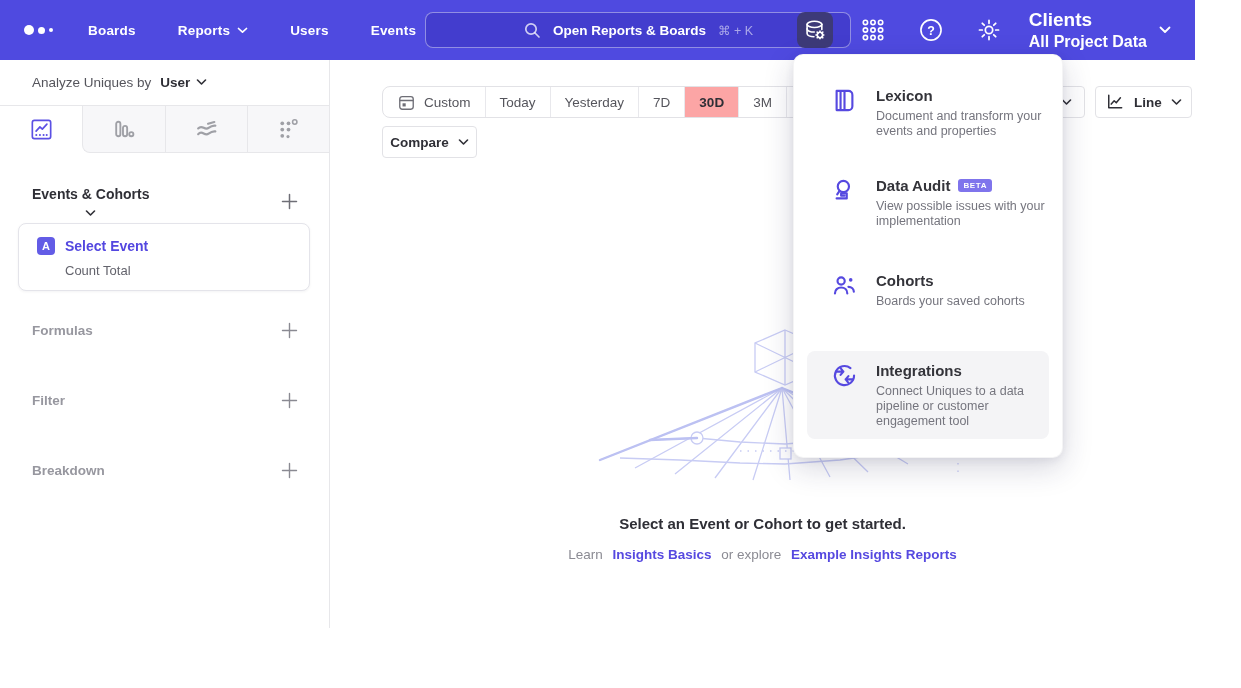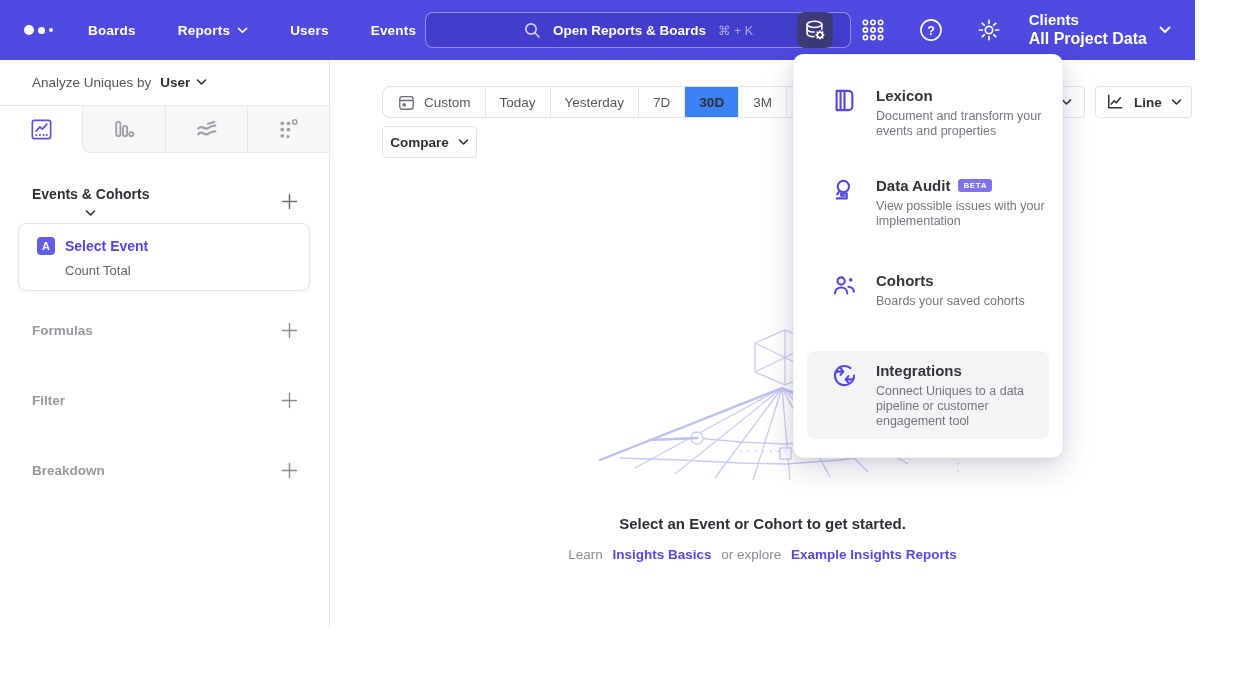--- a/index.html
+++ b/index.html
@@ -20,21 +20,21 @@
   .chev { display:inline-block; }
   .search { position:absolute; left:425px; top:12px; width:426px; height:36px;
     background:rgba(30,25,150,.25); border:1px solid rgba(255,255,255,.42); border-radius:8px;
     display:flex; align-items:center; justify-content:center; gap:12px; cursor:text; }
   .search-ph { color:#fff; font-size:13.5px; font-weight:700; }
   .search-kbd { color:rgba(255,255,255,.55); font-size:12.5px; font-weight:400; }
   .nav-right { position:absolute; right:24px; top:0; height:60px; display:flex; align-items:center; gap:22px; }
   .icon-btn { width:36px; height:36px; border-radius:8px; display:flex; align-items:center; justify-content:center; cursor:pointer; }
   .icon-btn.active { background:#3d3a78; }
   .project { display:flex; align-items:center; gap:12px; cursor:pointer; color:#fff; }
-  .project-name { font-size:15px; font-weight:700; line-height:1.25; }
+  .project-name { font-size:19px; font-weight:700; line-height:1.25; }
   .project-scope { font-size:16px; font-weight:700; line-height:1.25; }
 
   
   .header-bar { position:relative; height:60px; background:#fff; border-bottom:1px solid #e7e7ea;
     display:flex; align-items:center; padding:0 24px; z-index:5; }
   .report-title { font-size:16px; font-weight:700; color:#2d2d32; margin-left:16px; cursor:text; }
   .add-desc { font-size:13px; color:#9496a0; margin-left:22px; cursor:text; }
   .header-actions { position:absolute; right:24px; display:flex; align-items:center; gap:22px; }
   .dots3 { display:flex; gap:4px; cursor:pointer; padding:4px; }
   .dots3 i { width:4px; height:4px; border-radius:50%; background:#3a3a40; display:block; }
@@ -69,21 +69,21 @@
     display:flex; align-items:center; justify-content:center; }
   .ec-title { font-size:14px; font-weight:700; color:#5347e0; }
   .ec-sub { padding:8px 0 0 46px; font-size:13px; color:#63636c; }
 
   
   .seg-control { position:absolute; left:52px; top:26px; height:32px; display:flex; align-items:stretch;
     border:1px solid #e2e2e6; border-radius:8px; background:#fff; overflow:hidden; }
   .seg { display:flex; align-items:center; justify-content:center; gap:8px; font-size:13.5px; color:#55555c;
     border-left:1px solid #e8e8ec; cursor:pointer; padding:0 14px; white-space:nowrap; }
   .seg:first-child { border-left:none; }
-  .seg.selected { background:#3b82f6; color:#2f2f36; font-weight:700; }
+  .seg.selected { background:#fca5a5; color:#2f2f36; font-weight:700; }
   .pill-btn { position:absolute; height:32px; border:1px solid #e2e2e6; border-radius:4px; background:#fff;
     display:flex; align-items:center; justify-content:center; gap:9px; font-size:13.5px; font-weight:700;
     color:#2f2f36; cursor:pointer; }
   .compare-btn { left:52px; top:66px; width:95px; }
   .interval-btn { left:670px; top:26px; width:85px; justify-content:flex-end; padding-right:12px; }
   .line-btn { left:765px; top:26px; width:97px; }
 
   
   .wireframe { position:absolute; left:260px; top:250px; z-index:0; pointer-events:none; }
   .empty { position:absolute; left:0; right:0; top:455px; text-align:center; }

